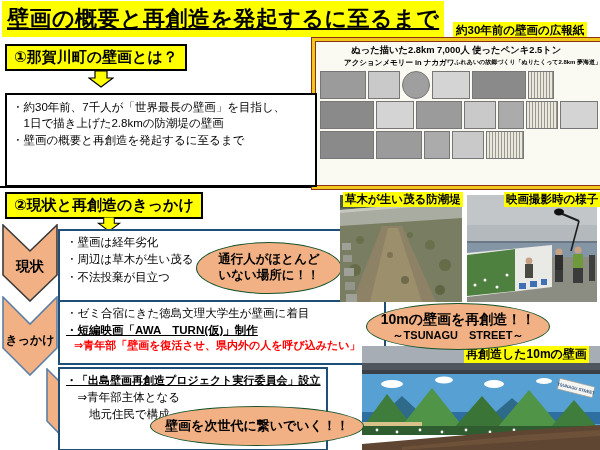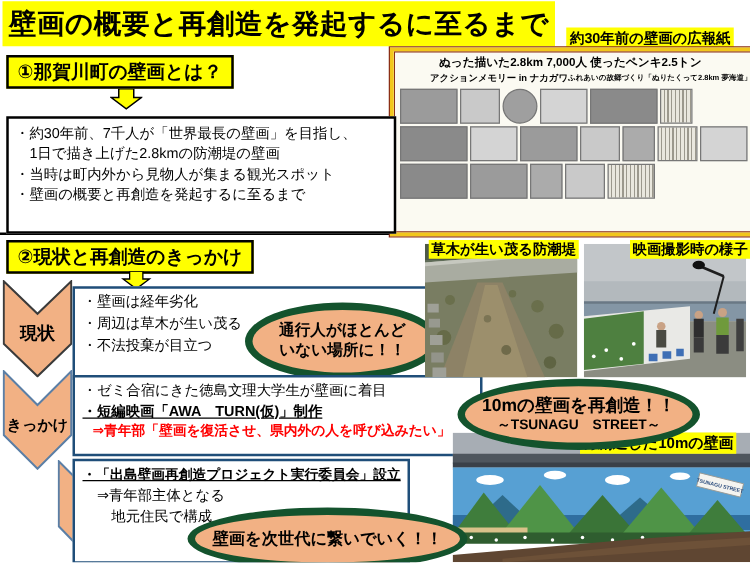--- a/index.html
+++ b/index.html
@@ -1,21 +1,21 @@
 <!DOCTYPE html>
 <html><head>
 <meta charset="utf-8">
 <style>
   html,body{margin:0;padding:0;background:#fff;}
   .slide{position:relative;width:600px;height:450px;background:#ffffff;overflow:hidden;
          font-family:"Liberation Sans","DejaVu Sans",sans-serif;color:#000;}
 
   
   .title{position:absolute;left:2px;top:1px;background:#ffff00;font-size:22px;font-weight:bold;
-         padding:3px 5px;letter-spacing:.5px;white-space:nowrap;}
+         padding:3px 5px;letter-spacing:.5px;white-space:nowrap;text-decoration:underline;}
   .np-caption{position:absolute;left:453px;top:22px;background:#ffff00;font-size:11.5px;font-weight:bold;
          padding:1px 3px;white-space:nowrap;}
 
   
   .newspaper{position:absolute;left:312px;top:38px;width:280px;height:140px;background:#fbfaf2;
          border:3px solid #f2c71b;box-shadow:0 0 0 1px #8b2f15, inset 0 0 0 1px #8b2f15;padding:3px 4px 2px 4px;}
   .np-headline{font-size:9.5px;font-weight:bold;text-align:center;white-space:nowrap;transform:scale(.98);transform-origin:left;}
   .np-subrow{display:flex;justify-content:space-between;align-items:flex-start;margin-top:1px;margin-left:25px;}
   .np-sub-l{font-size:7.5px;font-weight:bold;white-space:nowrap;}
   .np-sub-r{font-size:6px;font-weight:bold;white-space:nowrap;}
@@ -42,21 +42,21 @@
   .bold-ul{font-weight:bold;text-decoration:underline;}
   .red{color:#ff0000;font-weight:bold;font-size:11px;white-space:nowrap;}
   .line{white-space:nowrap;}
 
   
   .chev{position:absolute;width:56px;}
   .chev svg{display:block;}
   .chev-label{position:absolute;width:100%;text-align:center;font-weight:bold;color:#000;}
 
   
-  .oval{position:absolute;background:#f2b184;border:6px solid #14532d;border-radius:50%;
+  .oval{position:absolute;background:#f2b184;border:1px solid #14532d;border-radius:50%;
         display:flex;flex-direction:column;justify-content:center;align-items:center;text-align:center;}
   .oval .l1{font-size:12.5px;font-weight:bold;white-space:nowrap;line-height:1.25;}
   .oval .l2{font-size:11px;font-weight:bold;white-space:nowrap;line-height:1.2;}
 
   
   .photo{position:absolute;overflow:hidden;}
   .photo svg{display:block;}
   .photo-cap{position:absolute;background:#ffff00;font-size:11.5px;font-weight:bold;padding:0 2px;
         white-space:nowrap;z-index:5;}
 
@@ -100,21 +100,20 @@
     </div>
   </div>
 
   <div class="sec-head" style="left:5px;top:44px;">①那賀川町の壁画とは？</div>
   <svg class="down-arrow" style="left:88px;top:71px;" width="26" height="17" viewBox="0 0 26 17">
     <path d="M7,0 L19,0 L19,7 L25,7 L13,16 L1,7 L7,7 Z" fill="#ffff00" stroke="#000" stroke-width="1.2"></path>
   </svg>
   <div class="kbox" style="left:5px;top:93px;width:298px;height:82px;">
     <div class="line">・約30年前、7千人が「世界最長の壁画」を目指し、</div>
     <div class="line">　1日で描き上げた2.8kmの防潮堤の壁画</div>
-    <div class="line">・当時は町内外から見物人が集まる観光スポット</div>
     <div class="line">・壁画の概要と再創造を発起するに至るまで</div>
   </div>
 
   <div class="sec-head" style="left:5px;top:192px;">②現状と再創造のきっかけ</div>
   <svg class="down-arrow" style="left:96px;top:217px;" width="26" height="15" viewBox="0 0 26 17">
     <path d="M7,0 L19,0 L19,7 L25,7 L13,16 L1,7 L7,7 Z" fill="#ffff00" stroke="#000" stroke-width="1.2"></path>
   </svg>
 
   <div class="chev" style="left:2px;top:224px;height:78px;">
     <svg width="56" height="78" viewBox="0 0 56 78">

